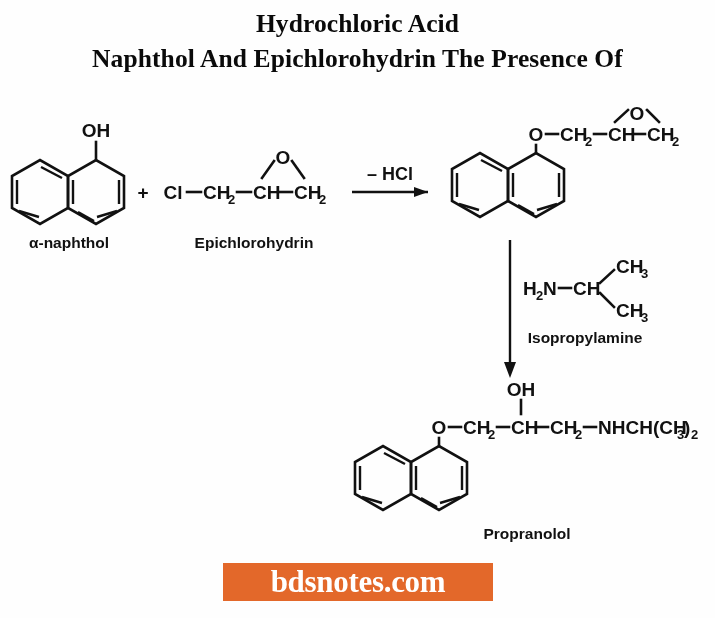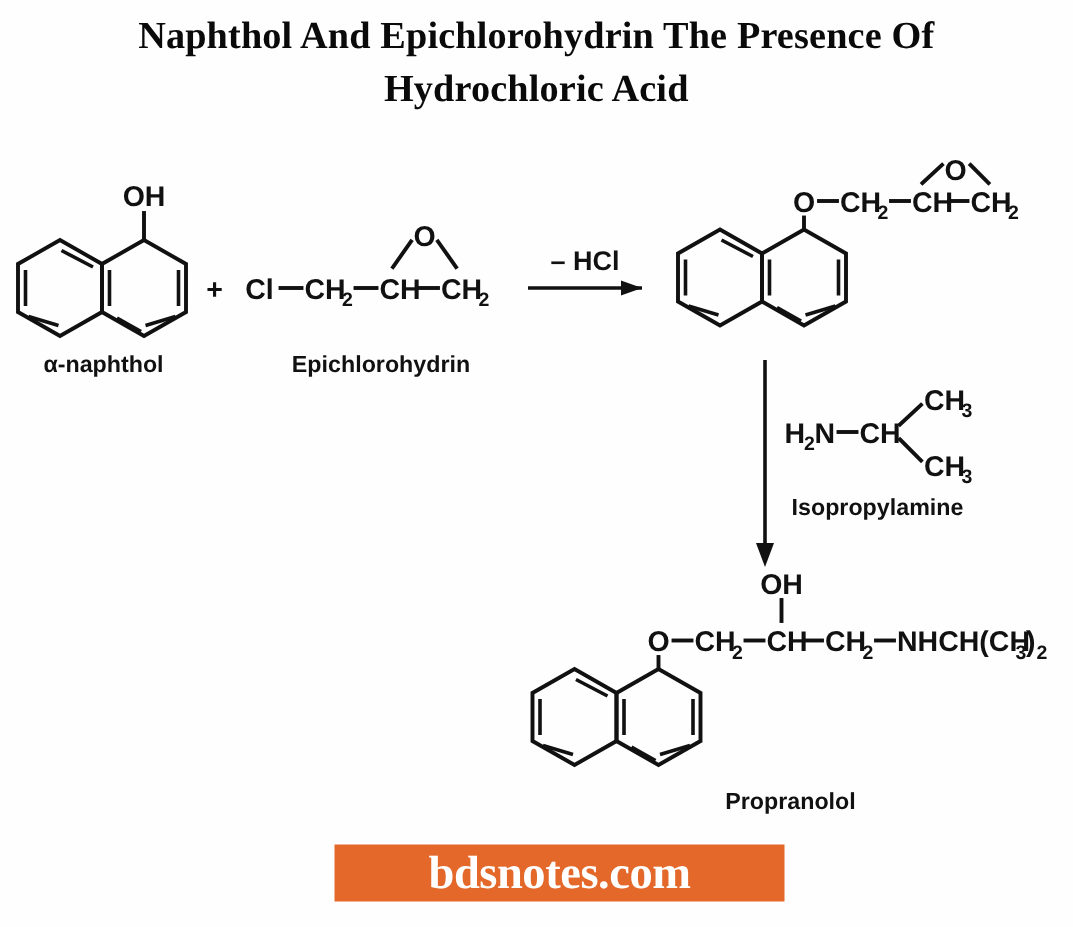--- a/index.html
+++ b/index.html
@@ -37,21 +37,21 @@
     position: absolute;
     left: 0;
     top: 0;
     width: 715px;
     height: 618px;
   }
   .watermark {
     position: absolute;
     left: 223px;
     top: 563px;
-    width: 300px;
+    width: 270px;
     height: 38px;
     background: #e3682a;
     display: flex;
     align-items: center;
     justify-content: center;
   }
   .watermark span {
     font-family: "Liberation Serif", serif;
     font-weight: bold;
     font-size: 31px;
@@ -102,22 +102,22 @@
     stroke-width: 2.4;
     fill: none;
   }
 </style>
 </head>
 <body>
 
 <div id="page">
 
   <div class="title">
+    <div>Hydrochloric Acid</div>
     <div>Naphthol And Epichlorohydrin The Presence Of</div>
-    <div>Hydrochloric Acid</div>
   </div>
 
   <svg class="scheme" viewBox="0 0 715 618" width="715" height="618">
 
     <g>
 
       <polygon class="bond" points="12,176 12,208 40,224 68,208 68,176 40,160" fill="none"></polygon>
 
       <polygon class="bond" points="68,176 68,208 96,224 124,208 124,176 96,160" fill="none"></polygon>
 

